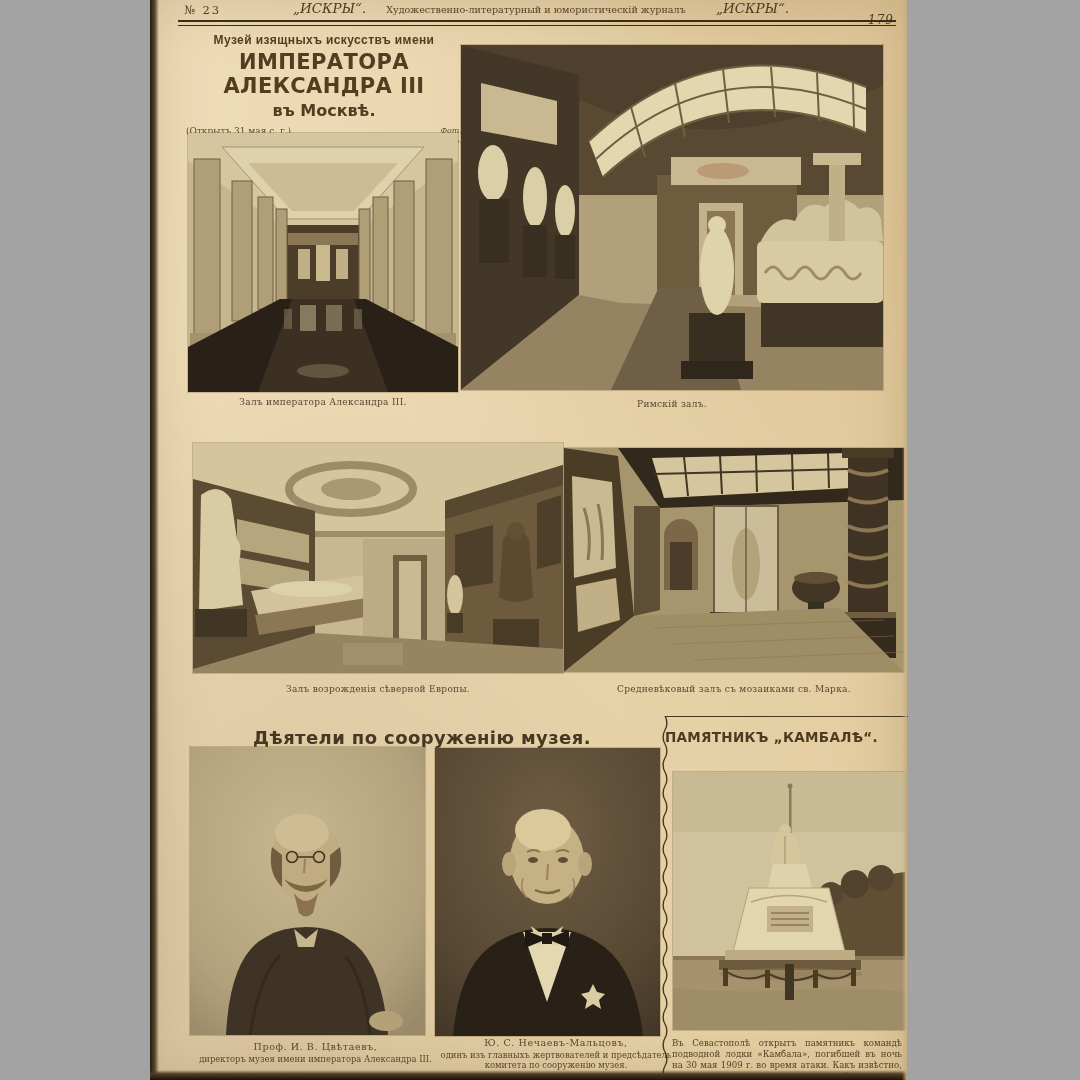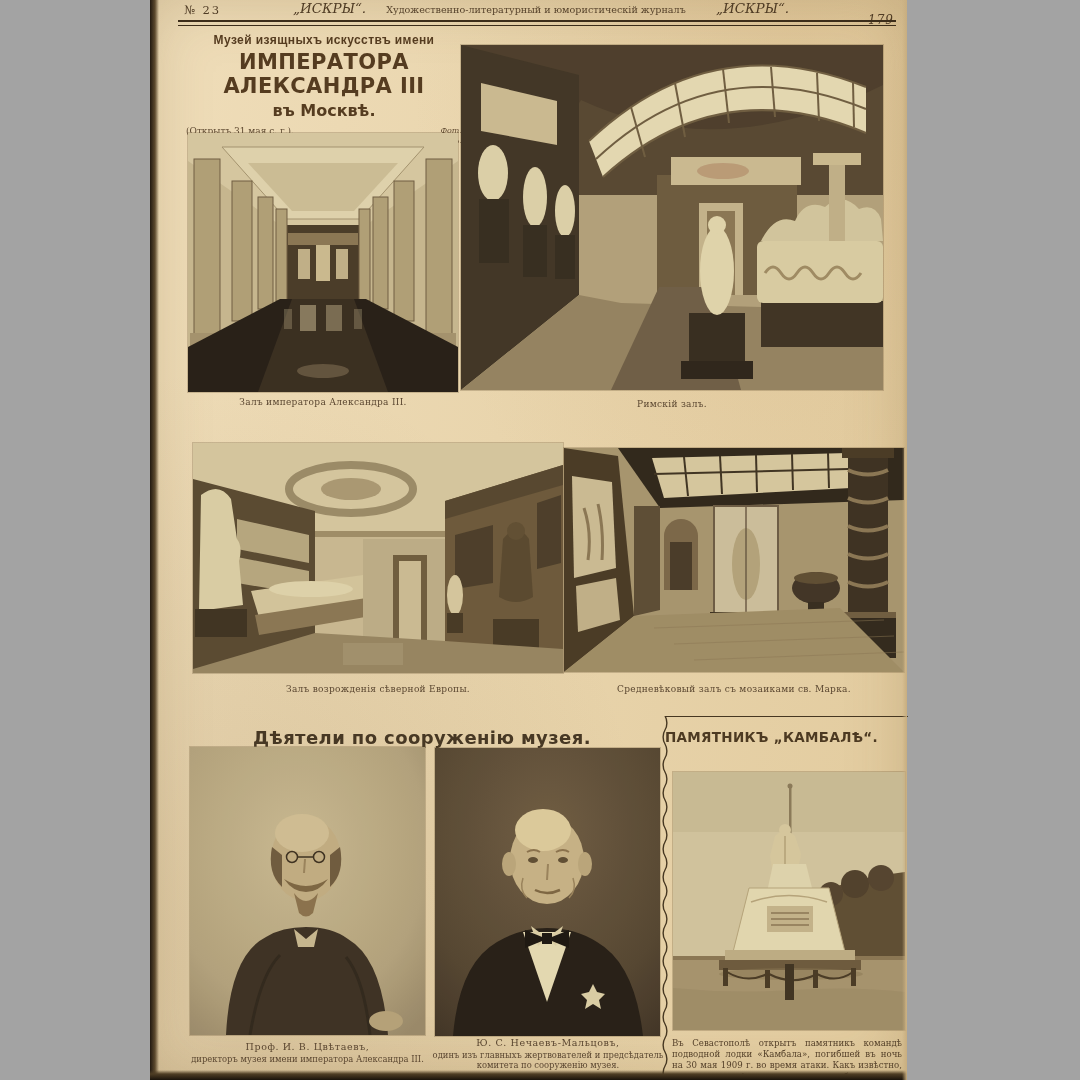--- a/index.html
+++ b/index.html
@@ -40,21 +40,21 @@
 
   
   .photo{position:absolute;overflow:hidden;box-shadow:0 0 0 1px rgba(92,72,40,.25);}
   .photo svg{display:block;width:100%;height:100%;filter:contrast(.93) brightness(1.01);}
   .caption{position:absolute;text-align:center;font-size:9px;color:#5a4630;letter-spacing:.3px;}
 
   .sec-head{left:92px;top:711px;width:360px;text-align:center;
             font-family:"DejaVu Sans",sans-serif;font-weight:bold;font-size:18px;
             color:#473824;letter-spacing:.4px;margin-top:16px;}
 
-  .pcap{position:absolute;text-align:center;color:#5a4630;}
+  .pcap{position:absolute;text-align:center;color:#5a4630;padding-left:8px;}
   .pcap .nm{font-size:9.5px;letter-spacing:.6px;}
   .pcap .rl{font-size:8.4px;margin-top:2px;}
 
   
   .kbox{left:515px;top:716px;width:243px;height:364px;}
   .kbox-topline{position:absolute;left:0;top:0;width:100%;border-top:1px solid #463721;}
   .kbox-wave{position:absolute;left:-4px;top:0;width:9px;height:364px;}
   .k-head{position:absolute;left:0;top:13px;width:100%;text-align:left;
           font-family:"DejaVu Sans",sans-serif;font-weight:bold;font-size:13.5px;color:#4d3a22;letter-spacing:.3px;}
   .k-credit{position:absolute;right:20px;top:34px;font-size:8px;font-style:italic;color:#5d4830;margin-top:27px;}

